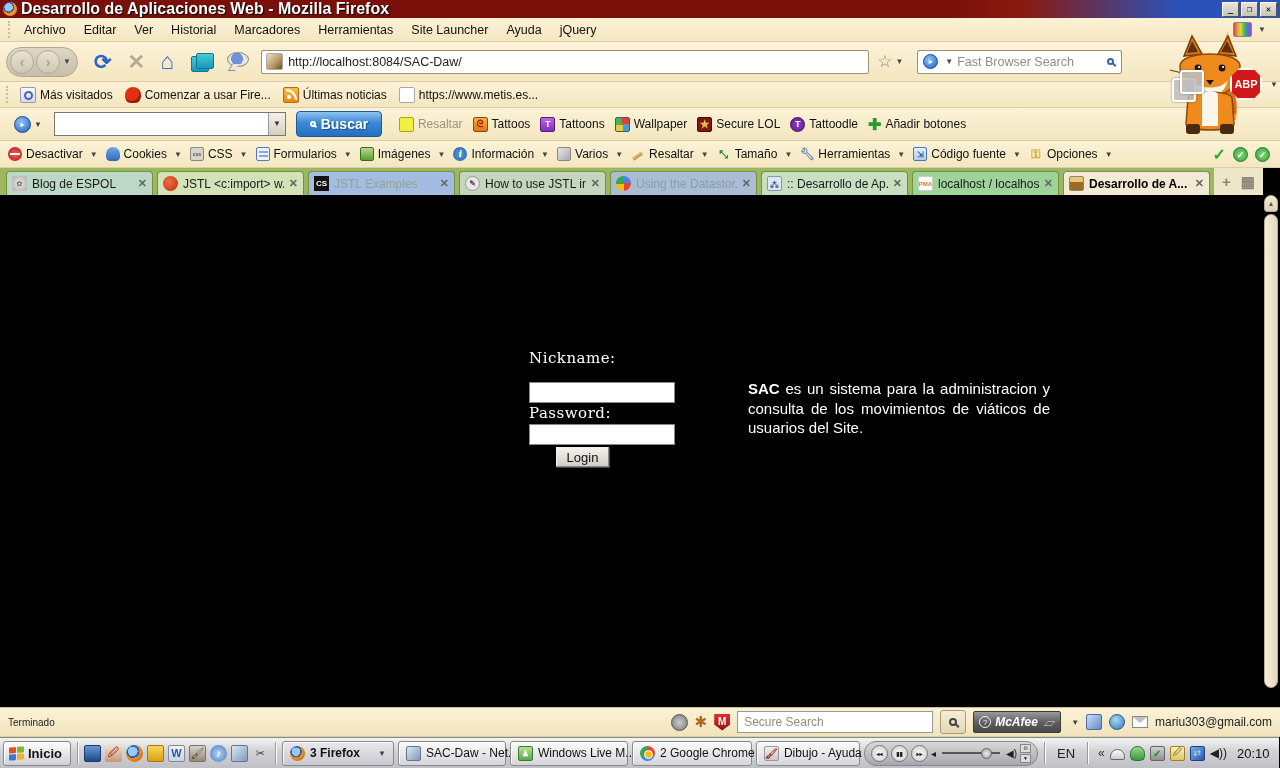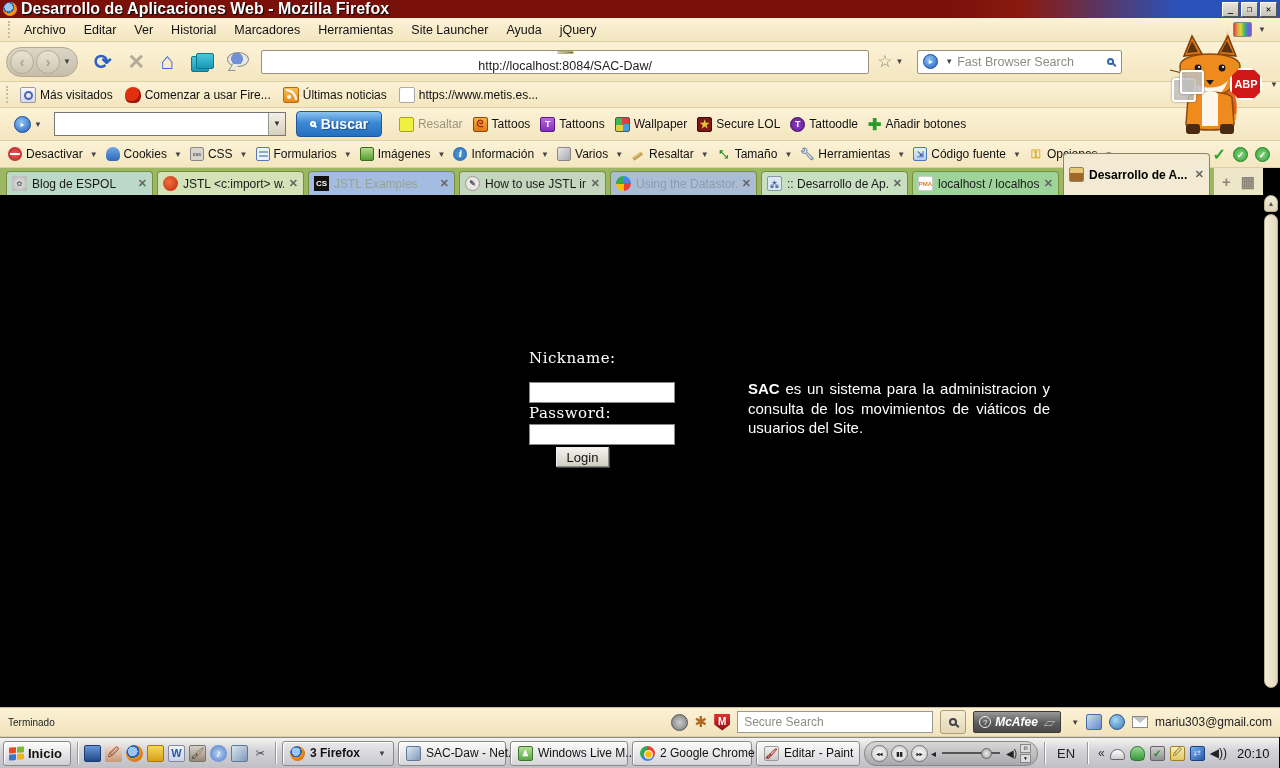--- a/index.html
+++ b/index.html
@@ -39,21 +39,21 @@
   #backfwd { width:72px; height:30px; background:linear-gradient(#ddd6c6,#c6beab); border:1px solid #b3a98f; border-radius:15px; display:flex; align-items:center; padding:0 3px; margin-left:6px; }
   .navcirc { width:24px; height:24px; border-radius:50%; background:linear-gradient(#e8e2d4,#cfc7b4); border:1px solid #b5ab92; color:#aca289; font-size:14px; font-weight:bold; text-align:center; line-height:22px; }
   .navglyph { font-size:21px; font-weight:bold; margin-left:16px; }
   #homeic { color:#3a6ed0; font-size:23px; margin-left:15px; }
   .stackic { width:22px; height:18px; margin-left:17px; position:relative; }
   .stackic::before,.stackic::after { content:""; position:absolute; width:16px; height:14px; border-radius:2px; background:linear-gradient(#49c8d8,#1898b8); border:1px solid #0c7890; }
   .stackic::before { left:0; top:3px; } .stackic::after { left:5px; top:0; }
   .bubbleic { width:22px; height:19px; margin-left:14px; position:relative; }
   .bubbleic::before { content:""; position:absolute; inset:0 0 4px 0; border-radius:50%; background:radial-gradient(circle at 45% 45%, #7090d8 0 45%, #e8e8e0 46%); border:1px solid #909088; }
   .bubbleic::after { content:""; position:absolute; left:3px; bottom:0; width:6px; height:6px; background:#e8e8e0; border:1px solid #909088; border-top:none; border-right:none; transform:skewX(-30deg); }
-  #urlbar { margin-left:12px; width:608px; height:24px; background:#fff; border:1px solid #9a917a; border-radius:2px; display:flex; align-items:center; padding:0 4px; gap:5px;flex-direction:column; }
+  #urlbar { margin-left:12px; width:608px; height:24px; background:#fff; border:1px solid #9a917a; border-radius:2px; display:flex; align-items:center; padding:0 4px; gap:5px; }
   #urlfav { width:17px; height:17px; border:1px solid #aaa; background:linear-gradient(135deg,#e8e0c8,#b89860 60%,#6a5028); border-radius:2px; }
   #urltext { font-size:12.5px; color:#222; }
   .star { font-size:17px; color:#8a8a80; margin-left:8px; }
   #searchbox { margin-left:14px; width:205px; height:24px; background:#fff; border:1px solid #9a917a; border-radius:2px; display:flex; align-items:center; padding:0 5px; gap:4px; }
   .goic { width:15px; height:15px; border-radius:50%; background:radial-gradient(circle at 40% 35%,#90c4f4,#2060c0); border:1px solid #1a4a98; color:#fff; font-size:8px; line-height:14px; text-align:center; }
   .searchph { color:#8d8d85; font-size:12.5px; flex:1; }
   .magsm { width:7px; height:7px; border:2px solid #3366aa; border-radius:50%; position:relative; margin-right:2px; }
   .magsm::after { content:""; position:absolute; width:2px; height:5px; background:#3366aa; right:-3px; bottom:-4px; transform:rotate(-45deg); }
 
   
@@ -108,21 +108,21 @@
   #devchecks { margin-left:auto; display:flex; align-items:center; gap:7px; margin-right:10px; }
   .chk { color:#28a828; font-size:16px; font-weight:bold; }
   .chkcirc { width:15px; height:15px; border-radius:50%; background:radial-gradient(#88d888,#30a030); border:1px solid #208020; color:#fff; font-size:9px; text-align:center; line-height:14px; font-weight:bold; }
 
   
   #tabbar { top:168px; height:27px; background:#9cb761; border-bottom:none; display:flex; align-items:flex-end; padding:0 0 0 6px; }
   .tab { height:24px; width:147px; margin-right:4px; border:1px solid #76903c; border-bottom:none; border-radius:4px 4px 0 0;
     display:flex; align-items:center; padding:0 5px; gap:5px; font-size:12px; overflow:hidden; }
   .tab .lbl { flex:1; white-space:nowrap; overflow:hidden; }
   .tab .x { color:#666; font-size:11px; font-weight:bold; }
-  .tab.active { font-weight:bold; height:42px; border-color:#8a8468; }
+  .tab.active { font-weight:bold; height:24px; border-color:#8a8468; }
   .tabic { width:15px; height:15px; flex:0 0 auto; border-radius:2px; display:flex; align-items:center; justify-content:center; font-size:7px; font-weight:bold; }
   .ti-espol { background:radial-gradient(#e8e8e8,#b0b0b0); color:#777; }
   .ti-jstl { background:radial-gradient(circle at 40% 40%,#f07040,#c02808); border-radius:50%; }
   .ti-cs { background:#111; color:#fff; font-size:8px; border-radius:0; }
   .ti-bubble { background:#ece8e0; border:1px solid #999; border-radius:50%; color:#557; font-size:8px; }
   .ti-google { background:conic-gradient(#4285f4 0 25%,#ea4335 0 50%,#fbbc05 0 75%,#34a853 0); border-radius:50%; }
   .ti-dots { background:#dce8f0; border:1px solid #8899aa; color:#4466aa; font-size:8px; }
   .ti-pma { background:#fff; border:1px solid #ccc; color:#e08020; font-size:6px; }
   .ti-pic { background:linear-gradient(#e8c878 40%,#a06828 41%); border:1px solid #886; }
   #tabplus { margin-left:auto; height:27px; background:#eee6c8; display:flex; align-items:center; padding:0 8px; gap:10px; }
@@ -511,21 +511,21 @@
     <span class="tbic ic-wl">♟</span>
     <span>Windows Live M...</span>
   </div>
   <div class="taskbtn" style="width:120px;">
     <span class="tbic ic-cr"></span>
     <span>2 Google Chrome</span>
     <span class="caret" style="margin-left:auto;">▼</span>
   </div>
   <div class="taskbtn" style="width:104px;">
     <span class="tbic ic-paint">🖌</span>
-    <span>Editar - Paint</span>
+    <span>Dibujo - Ayuda</span>
   </div>
   <div id="mediactl">
     <span class="mcirc">◂◂</span>
     <span class="mcirc">▮▮</span>
     <span class="mcirc">▸▸</span>
     <span class="spk">◂</span>
     <span id="volslider"></span>
     <span class="spk">◀)</span>
     <span style="display:flex;flex-direction:column;gap:1px;">
       <span style="width:11px;height:9px;background:#ddd;border:1px solid #888;font-size:5px;line-height:7px;text-align:center;">⊡</span>

